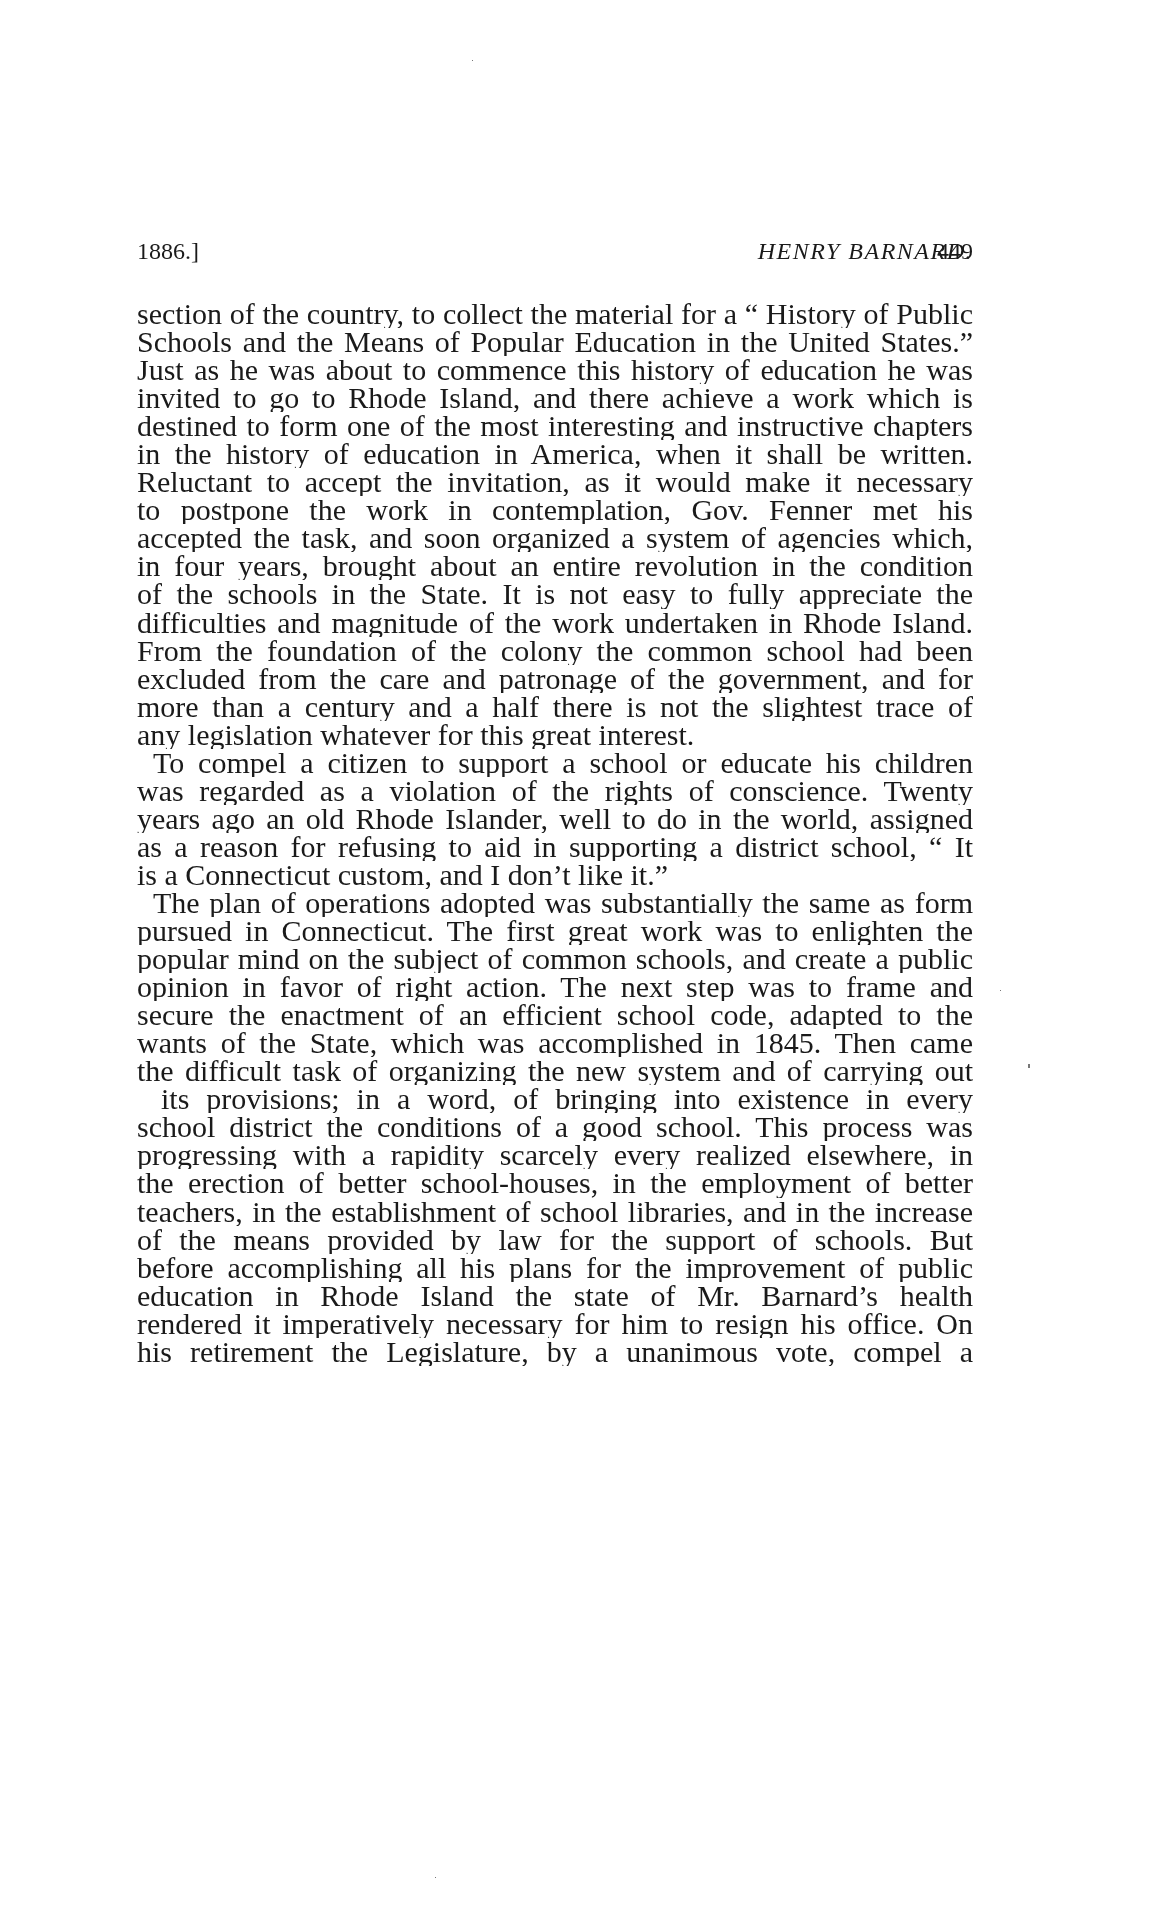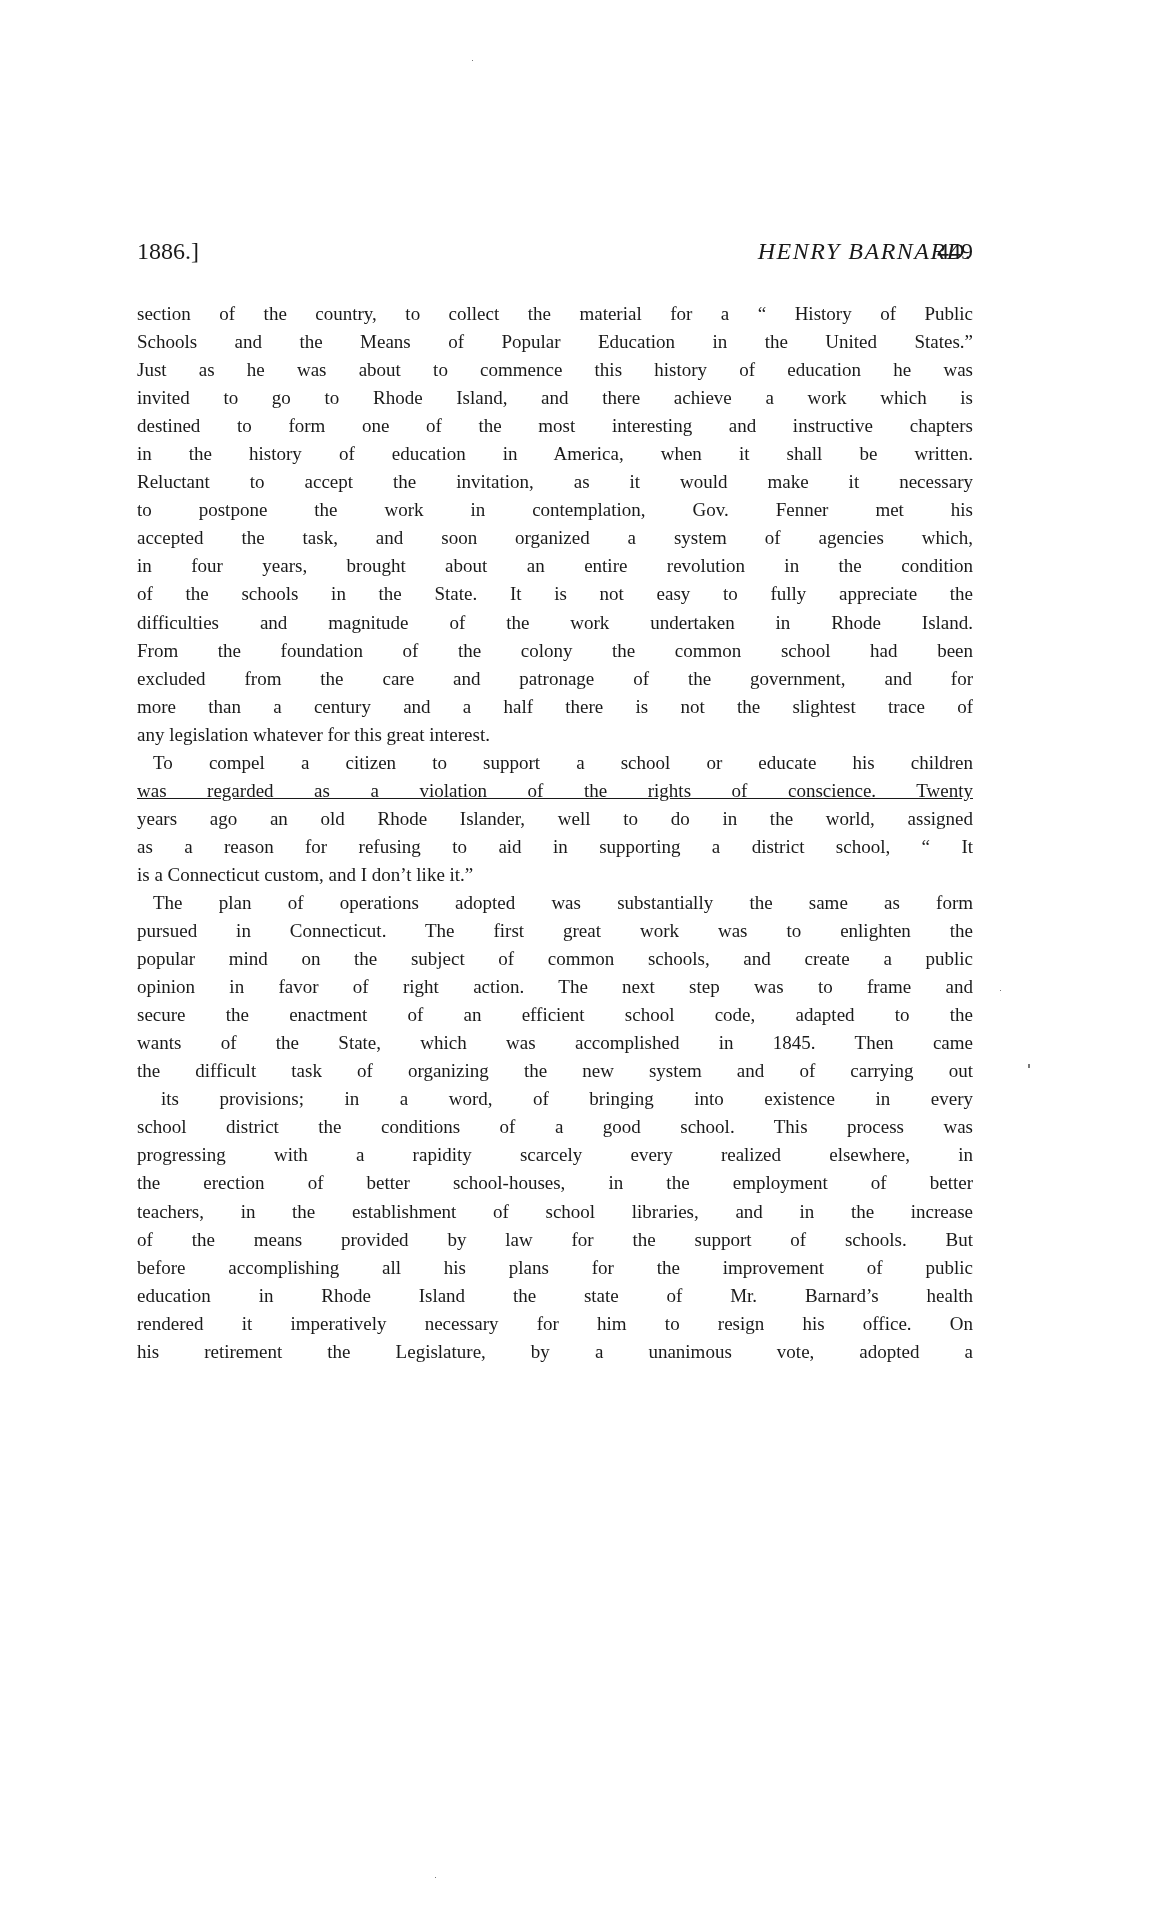--- a/index.html
+++ b/index.html
@@ -48,21 +48,21 @@
     .running-head .pageno {
       position: absolute;
       right: 0;
       top: 0;
     }
     .body-text {
       position: absolute;
       left: 137px;
       top: 300px;
       width: 836px;
-      font-size: 19px;
+      font-size: 30px;
       line-height: 28.05px;
     }
     .body-text .line {
       display: block;
       height: 28.05px;
       white-space: nowrap;
       text-align: justify;
       text-align-last: justify;
       overflow: hidden;
     }
@@ -106,21 +106,21 @@
       <span class="line" style="white-space: normal;">of the schools in the State.  It is not easy to fully appreciate the</span>
       <span class="line" style="white-space: normal;">difficulties and magnitude of the work undertaken in Rhode Island.</span>
       <span class="line" style="white-space: normal;">From the foundation of the colony the common school had been</span>
       <span class="line" style="white-space: normal;">excluded from the care and patronage of the government, and for</span>
       <span class="line" style="white-space: normal;">more than a century and a half there is not the slightest trace of</span>
       <span class="line last" style="white-space: normal;">any legislation whatever for this great interest.</span>
     </div>
 
     <div class="paragraph">
       <span class="line indent" style="white-space: normal;">To compel a citizen to support a school or educate his children</span>
-      <span class="line" style="white-space: normal; text-decoration: underline;">was regarded as a violation of the rights of conscience.  Twenty</span>
+      <span class="line" style="white-space: normal;">was regarded as a violation of the rights of conscience.  Twenty</span>
       <span class="line" style="white-space: normal;">years ago an old Rhode Islander, well to do in the world, assigned</span>
       <span class="line" style="white-space: normal;">as a reason for refusing to aid in supporting a district school, “ It</span>
       <span class="line last" style="white-space: normal;">is a Connecticut custom, and I don’t like it.”</span>
     </div>
 
     <div class="paragraph">
       <span class="line indent" style="white-space: normal;">The plan of operations adopted was substantially the same as form</span>
       <span class="line" style="white-space: normal;">pursued in Connecticut.  The first great work was to enlighten the</span>
       <span class="line" style="white-space: normal;">popular mind on the subject of common schools, and create a public</span>
       <span class="line" style="white-space: normal;">opinion in favor of right action.  The next step was to frame and</span>
@@ -129,21 +129,21 @@
       <span class="line" style="white-space: normal;">the difficult task of organizing the new system and of carrying out</span>
       <span class="line" style="white-space: normal; margin-left: 24px;">its provisions; in a word, of bringing into existence in every</span>
       <span class="line" style="white-space: normal;">school district the conditions of a good school.  This process was</span>
       <span class="line" style="white-space: normal;">progressing with a rapidity scarcely every realized elsewhere, in</span>
       <span class="line" style="white-space: normal;">the erection of better school-houses, in the employment of better</span>
       <span class="line" style="white-space: normal;">teachers, in the establishment of school libraries, and in the increase</span>
       <span class="line" style="white-space: normal;">of the means provided by law for the support of schools.  But</span>
       <span class="line" style="white-space: normal;">before accomplishing all his plans for the improvement of public</span>
       <span class="line" style="white-space: normal;">education in Rhode Island the state of Mr. Barnard’s health</span>
       <span class="line" style="white-space: normal;">rendered it imperatively necessary for him to resign his office.  On</span>
-      <span class="line" style="white-space: normal;">his retirement the Legislature, by a unanimous vote, adopted a</span>
+      <span class="line" style="white-space: normal;">his retirement the Legislature, by a unanimous vote, compel a</span>
     </div>
   </div>
 
   <div class="speck" style="left:472px; top:60px; width:1px; height:1px;"></div>
   <div class="speck" style="left:1000px; top:990px; width:1px; height:1px;"></div>
   <div class="speck" style="left:1028px; top:1064px; width:2px; height:4px;"></div>
   <div class="speck" style="left:435px; top:1877px; width:1px; height:1px;"></div>
 </div>
 
 </body></html>

